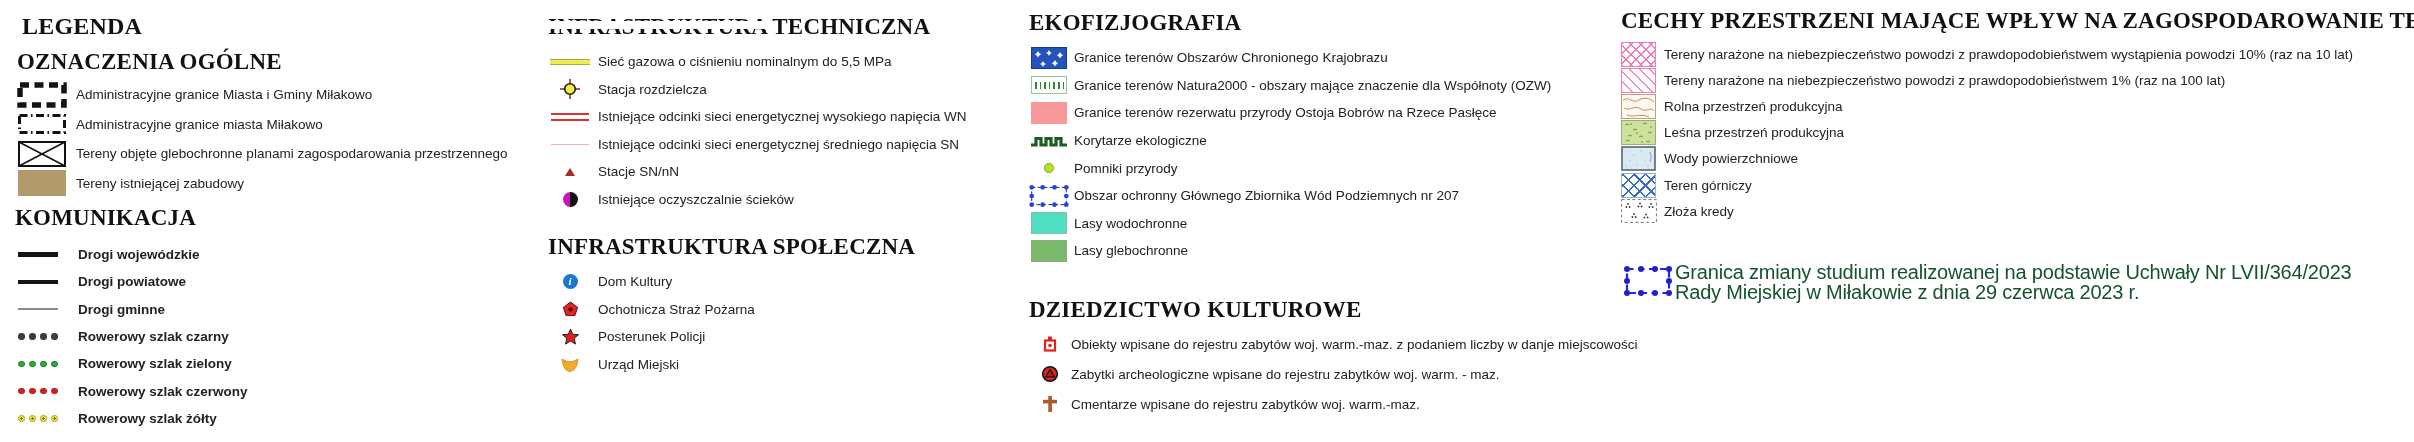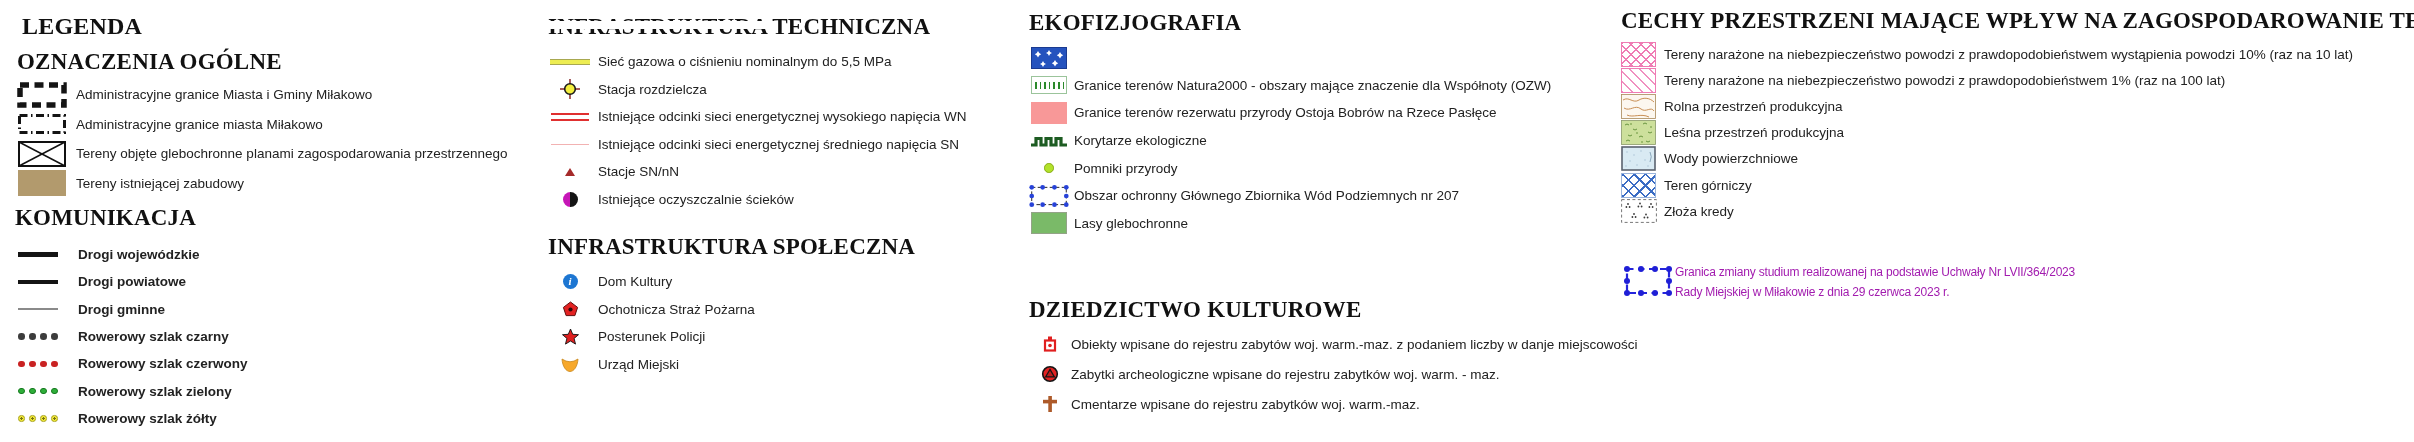--- a/index.html
+++ b/index.html
@@ -54,21 +54,21 @@
   .p-f10{width:35px;height:25px;border:1px solid #ef7cb4;box-sizing:border-box;background:
       repeating-linear-gradient(45deg,#ef7cb4 0 1.3px,transparent 1.3px 7px),
       repeating-linear-gradient(135deg,#ef7cb4 0 1.3px,transparent 1.3px 7px),#fff;}
   .p-f1{width:35px;height:25px;border:1px solid #ef7cb4;box-sizing:border-box;background:
       repeating-linear-gradient(45deg,#f090c0 0 1.3px,transparent 1.3px 7px),#fff;}
   .p-gor{width:35px;height:25px;border:1px solid #9ab4dc;box-sizing:border-box;background:
       repeating-linear-gradient(45deg,#3a6cc4 0 1.5px,transparent 1.5px 8px),
       repeating-linear-gradient(135deg,#3a6cc4 0 1.5px,transparent 1.5px 8px),#fff;}
   
   .gran-row{position:absolute;display:flex;align-items:flex-start;}
-  .gran-txt{font-size:12px;line-height:20px;color:#a21caf;white-space:nowrap;letter-spacing:-0.2px;}
+  .gran-txt{font-size:20px;line-height:20px;color:#14532d;white-space:nowrap;letter-spacing:-0.2px;}
   
   .clip-overlay{position:absolute;left:547px;top:21px;width:227px;height:8px;background:#fff;z-index:5;}
 </style>
 </head>
 <body>
 
 <div>
 
   <h1 class="t szL" style="left:22px;top:12px;">LEGENDA</h1>
 
@@ -135,38 +135,38 @@
             <span class="dot d-cz"></span>
             <span class="dot d-cz"></span>
             <span class="dot d-cz"></span>
           </span>
         </span>
       <span class="lbl">Rowerowy szlak czarny</span>
     </div>
     <div class="row">
       <span class="sw">
           <span class="dots">
+            <span class="dot d-zl"></span>
+            <span class="dot d-zl"></span>
+            <span class="dot d-zl"></span>
+            <span class="dot d-zl"></span>
+          </span>
+        </span>
+      <span class="lbl">Rowerowy szlak zielony</span>
+    </div>
+    <div class="row">
+      <span class="sw">
+          <span class="dots">
             <span class="dot d-cw"></span>
             <span class="dot d-cw"></span>
             <span class="dot d-cw"></span>
             <span class="dot d-cw"></span>
           </span>
         </span>
       <span class="lbl">Rowerowy szlak czerwony</span>
-    </div>
-    <div class="row">
-      <span class="sw">
-          <span class="dots">
-            <span class="dot d-zl"></span>
-            <span class="dot d-zl"></span>
-            <span class="dot d-zl"></span>
-            <span class="dot d-zl"></span>
-          </span>
-        </span>
-      <span class="lbl">Rowerowy szlak zielony</span>
     </div>
     <div class="row">
       <span class="sw">
           <span class="dots">
             <span class="dot d-zo"></span>
             <span class="dot d-zo"></span>
             <span class="dot d-zo"></span>
             <span class="dot d-zo"></span>
           </span>
         </span>
@@ -267,20 +267,21 @@
             <rect x="0.5" y="0.5" width="35" height="21" fill="#2553be" stroke="#1a3a90" stroke-width="1"></rect>
         <g fill="#ffffff">
               <path d="M7,4 l1.2,2 2,1.2 -2,1.2 -1.2,2 -1.2,-2 -2,-1.2 2,-1.2 Z"></path>
               <path d="M18,3 l1.1,1.9 1.9,1.1 -1.9,1.1 -1.1,1.9 -1.1,-1.9 -1.9,-1.1 1.9,-1.1 Z"></path>
               <path d="M29,5 l1.2,2 2,1.2 -2,1.2 -1.2,2 -1.2,-2 -2,-1.2 2,-1.2 Z"></path>
               <path d="M12,14 l1.1,1.9 1.9,1.1 -1.9,1.1 -1.1,1.9 -1.1,-1.9 -1.9,-1.1 1.9,-1.1 Z"></path>
               <path d="M24,13 l1.2,2 2,1.2 -2,1.2 -1.2,2 -1.2,-2 -2,-1.2 2,-1.2 Z"></path>
             </g>
           </svg>
       </span>
+      <span class="lbl">Granice terenów Obszarów Chronionego Krajobrazu</span>
     </div>
     <div class="row">
       <span class="sw">
           <span class="ozw">
             <span class="ticks"></span>
           </span>
         </span>
       <span class="lbl">Granice terenów Natura2000 - obszary mające znaczenie dla Współnoty (OZW)</span>
     </div>
     <div class="row">
@@ -315,20 +316,26 @@
               <circle cx="3" cy="22.5" r="2.6"></circle>
               <circle cx="15" cy="22.5" r="2.6"></circle>
               <circle cx="28" cy="22.5" r="2.6"></circle>
               <circle cx="41" cy="22.5" r="2.6"></circle>
               <circle cx="3" cy="13" r="2.6"></circle>
               <circle cx="41" cy="13" r="2.6"></circle>
             </g>
           </svg>
       </span>
       <span class="lbl">Obszar ochronny Głównego Zbiornika Wód Podziemnych nr 207</span>
+    </div>
+    <div class="row">
+      <span class="sw">
+          <span class="f-turq"></span>
+        </span>
+      <span class="lbl">Lasy wodochronne</span>
     </div>
     <div class="row">
       <span class="sw">
           <span class="f-grn"></span>
         </span>
       <span class="lbl">Lasy glebochronne</span>
     </div>
   </div>
 
   <h2 class="t sz" style="left:1029px;top:297px;">DZIEDZICTWO KULTUROWE</h2>

